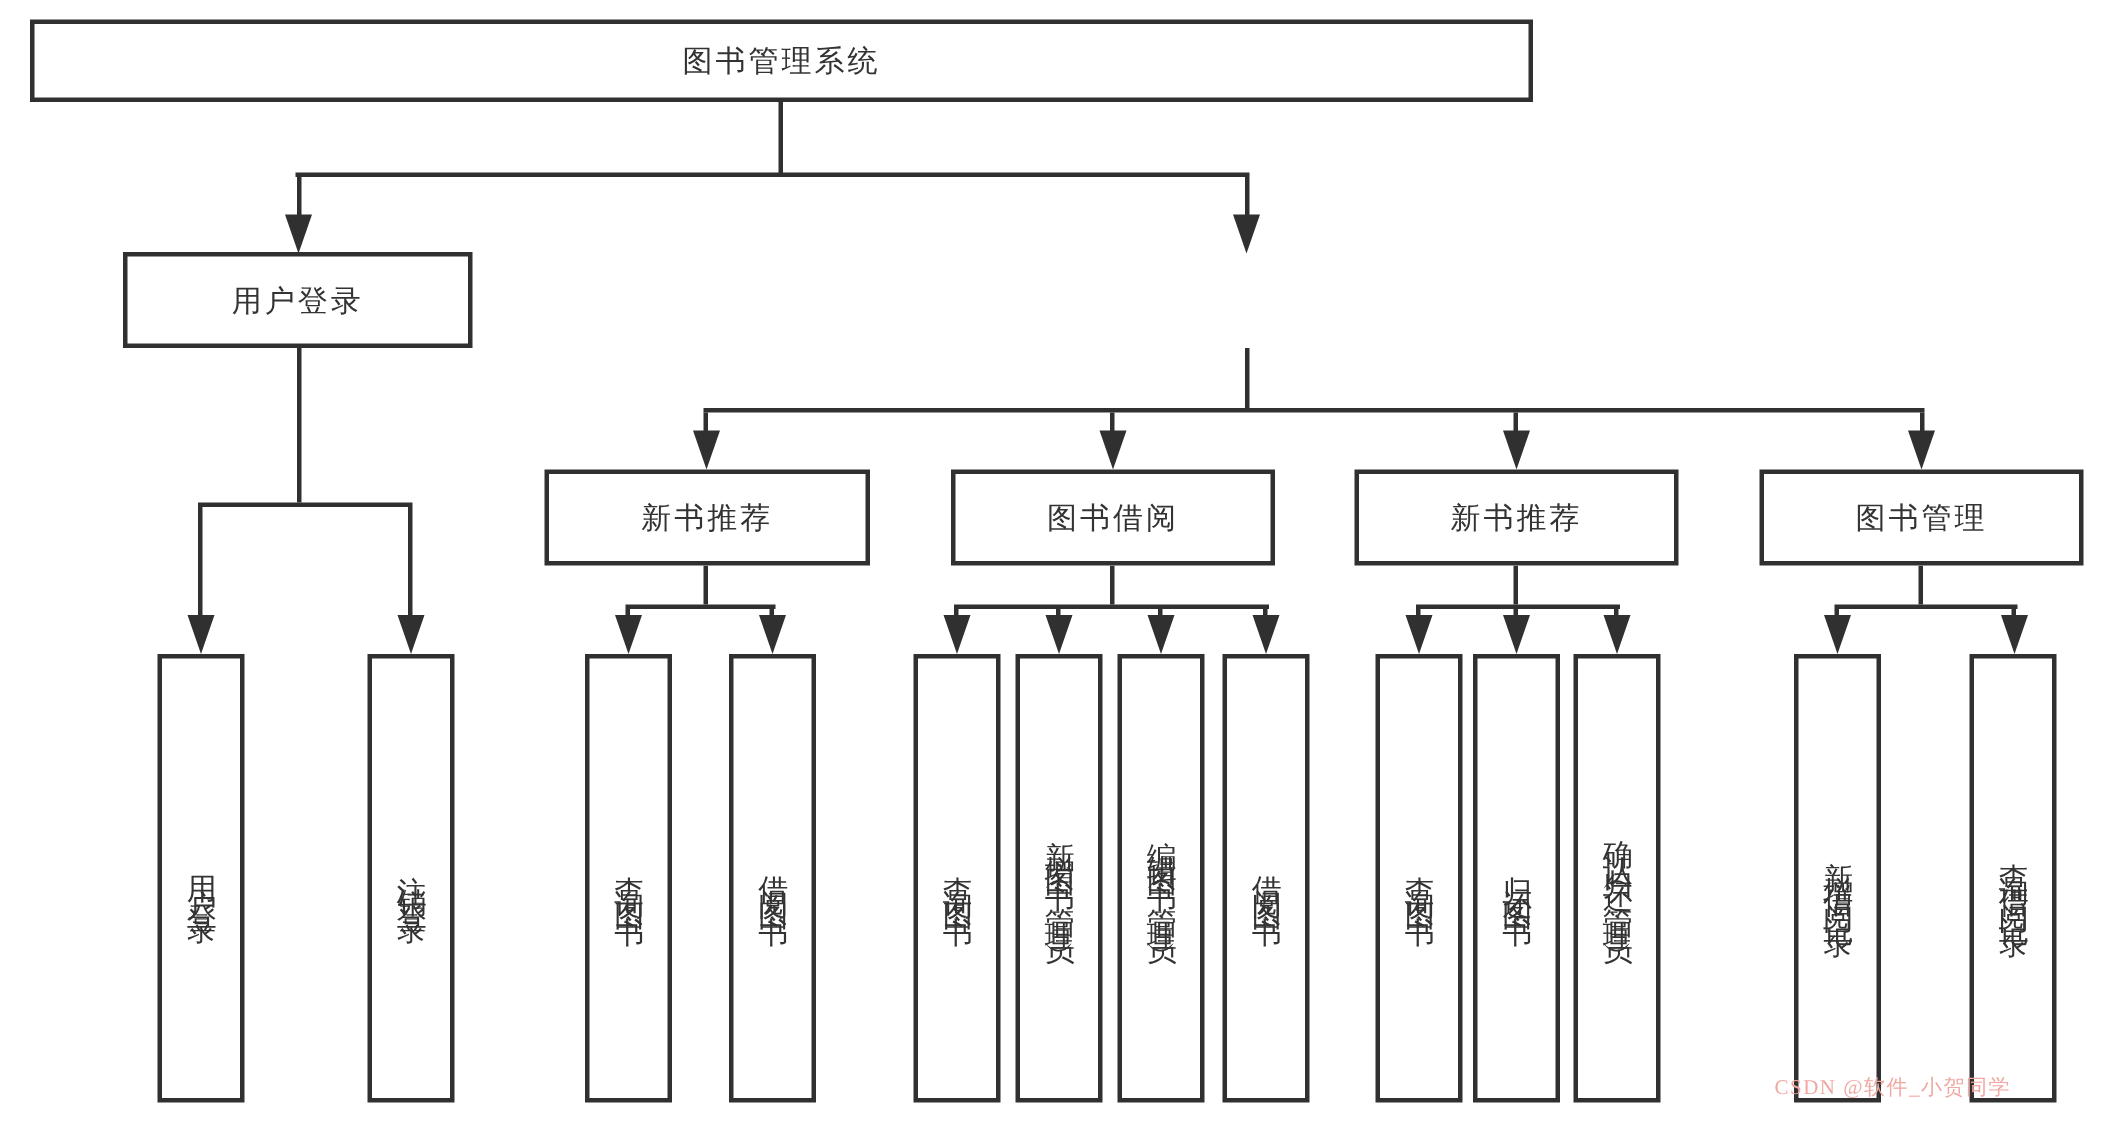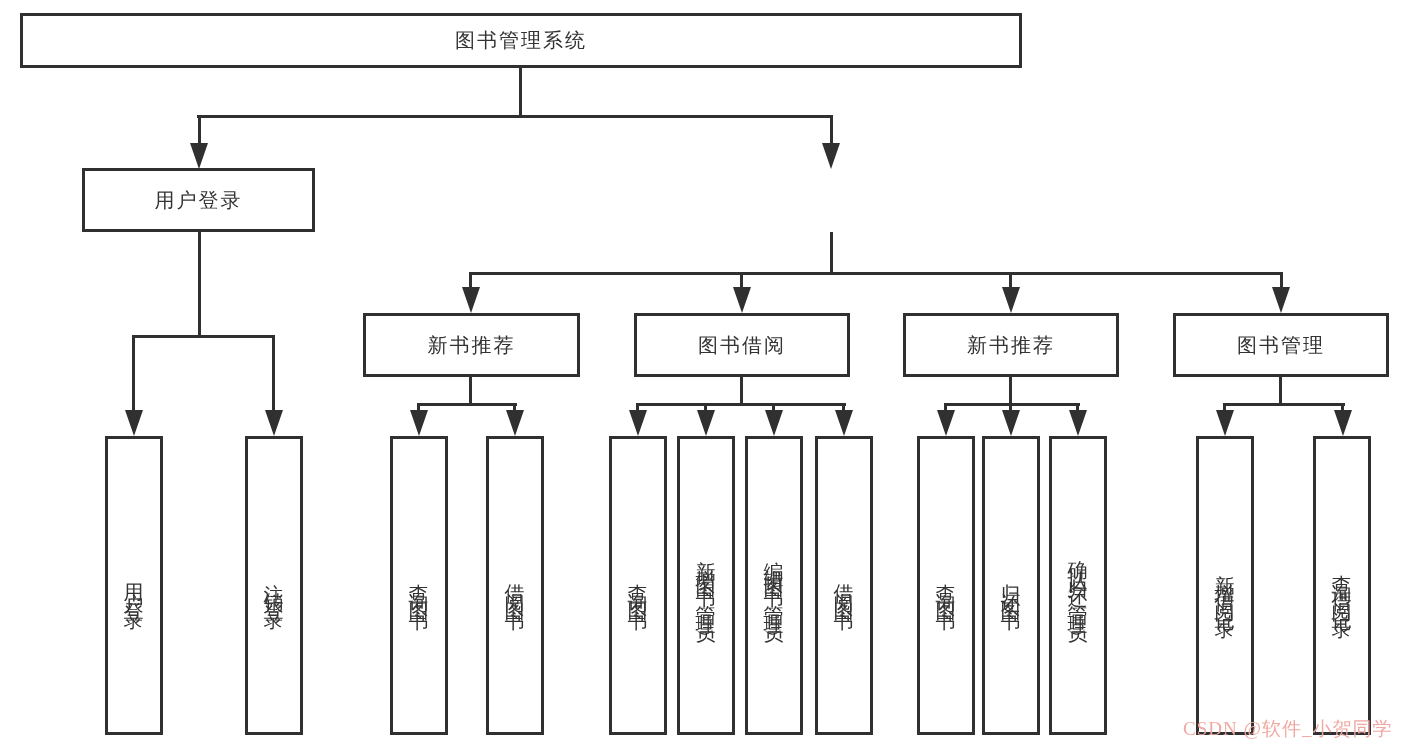--- a/index.html
+++ b/index.html
@@ -18,21 +18,21 @@
     line-height:1;white-space:nowrap;
   }
   .ln{position:absolute;background:var(--line,#303030);z-index:1;}
   .ar{
     position:absolute;width:0;height:0;z-index:1;
     border-left:9px solid transparent;border-right:9px solid transparent;
     border-top:26px solid var(--line,#303030);
   }
   .watermark{
     position:absolute;left:1183px;top:716px;z-index:6;
-    font-size:19px;letter-spacing:1px;color:var(--wm,#F0A8A2);white-space:nowrap;
+    font-size:14px;letter-spacing:1px;color:var(--wm,#F0A8A2);white-space:nowrap;
   }
 </style>
 </head>
 <body>
 
 <div class="stage">
 
   <div class="box" style="left:20px;top:13px;width:1002px;height:55px">图书管理系统</div>
 
   <div class="box" style="left:82px;top:168px;width:233px;height:64px">用户登录</div>

